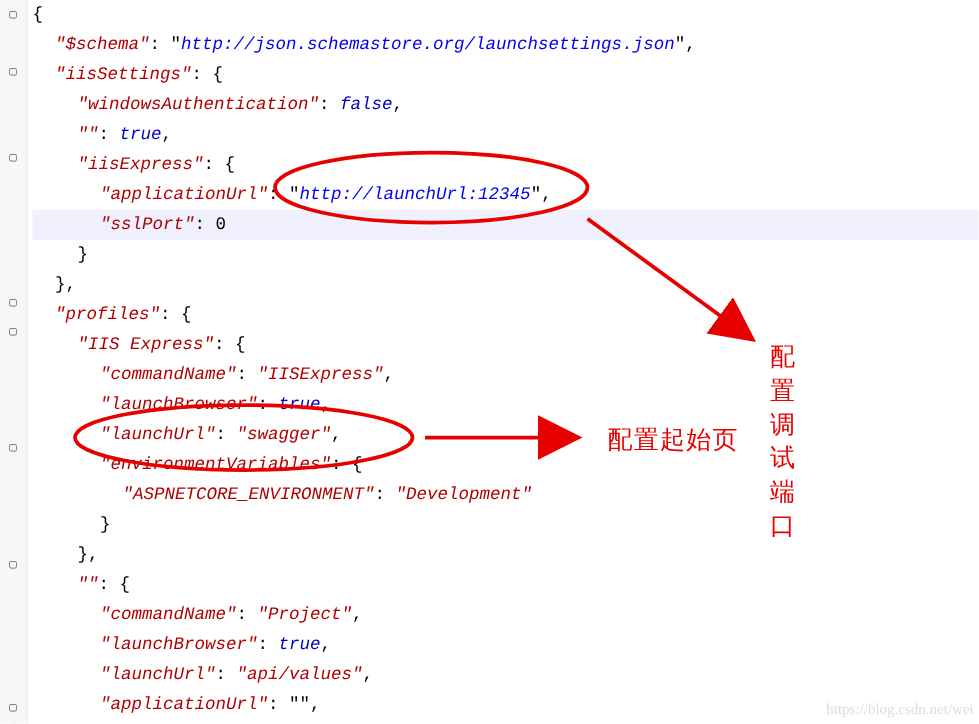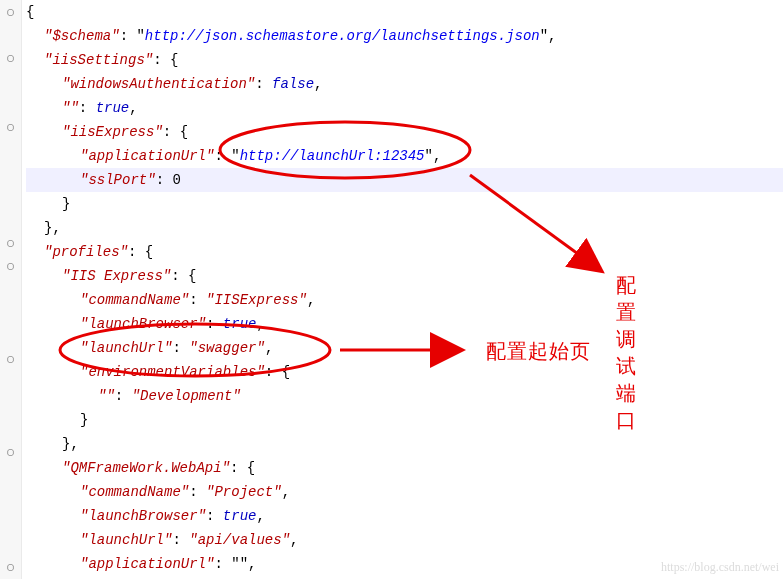--- a/index.html
+++ b/index.html
@@ -110,26 +110,26 @@
     <div class="line"><span class="indent"></span><span class="indent"></span><span class="key">"</span><span class="key">IIS Express</span><span class="key">"</span><span class="punc">: {</span></div>
 
     <div class="line"><span class="indent"></span><span class="indent"></span><span class="indent"></span><span class="key">"</span><span class="key">commandName</span><span class="key">"</span><span class="punc">: </span><span class="str">"</span><span class="str">IISExpress</span><span class="str">"</span><span class="punc">,</span></div>
 
     <div class="line"><span class="indent"></span><span class="indent"></span><span class="indent"></span><span class="key">"</span><span class="key">launchBrowser</span><span class="key">"</span><span class="punc">: </span><span class="val-bool">true</span><span class="punc">,</span></div>
 
     <div class="line"><span class="indent"></span><span class="indent"></span><span class="indent"></span><span class="key">"</span><span class="key">launchUrl</span><span class="key">"</span><span class="punc">: </span><span class="str">"</span><span class="str">swagger</span><span class="str">"</span><span class="punc">,</span></div>
 
     <div class="line"><span class="indent"></span><span class="indent"></span><span class="indent"></span><span class="key">"</span><span class="key">environmentVariables</span><span class="key">"</span><span class="punc">: {</span></div>
 
-    <div class="line"><span class="indent"></span><span class="indent"></span><span class="indent"></span><span class="indent"></span><span class="key">"</span><span class="key">"</span><span class="punc">: </span><span class="str">"</span><span class="str">Development</span><span class="str">"</span></div>
+    <div class="line"><span class="indent"></span><span class="indent"></span><span class="indent"></span><span class="indent"></span><span class="key">"</span><span class="key">ASPNETCORE_ENVIRONMENT</span><span class="key">"</span><span class="punc">: </span><span class="str">"</span><span class="str">Development</span><span class="str">"</span></div>
 
     <div class="line"><span class="indent"></span><span class="indent"></span><span class="indent"></span><span class="punc">}</span></div>
     <div class="line"><span class="indent"></span><span class="indent"></span><span class="punc">},</span></div>
 
-    <div class="line"><span class="indent"></span><span class="indent"></span><span class="key">"</span><span class="key">QMFrameWork.WebApi</span><span class="key">"</span><span class="punc">: {</span></div>
+    <div class="line"><span class="indent"></span><span class="indent"></span><span class="key">"</span><span class="key">"</span><span class="punc">: {</span></div>
 
     <div class="line"><span class="indent"></span><span class="indent"></span><span class="indent"></span><span class="key">"</span><span class="key">commandName</span><span class="key">"</span><span class="punc">: </span><span class="str">"</span><span class="str">Project</span><span class="str">"</span><span class="punc">,</span></div>
 
     <div class="line"><span class="indent"></span><span class="indent"></span><span class="indent"></span><span class="key">"</span><span class="key">launchBrowser</span><span class="key">"</span><span class="punc">: </span><span class="val-bool">true</span><span class="punc">,</span></div>
 
     <div class="line"><span class="indent"></span><span class="indent"></span><span class="indent"></span><span class="key">"</span><span class="key">launchUrl</span><span class="key">"</span><span class="punc">: </span><span class="str">"</span><span class="str">api/values</span><span class="str">"</span><span class="punc">,</span></div>
 
     <div class="line"><span class="indent"></span><span class="indent"></span><span class="indent"></span><span class="key">"</span><span class="key">applicationUrl</span><span class="key">"</span><span class="punc">: "</span><span class="punc">",</span></div>
 
     <div class="line"><span class="indent"></span><span class="indent"></span><span class="indent"></span></div>

